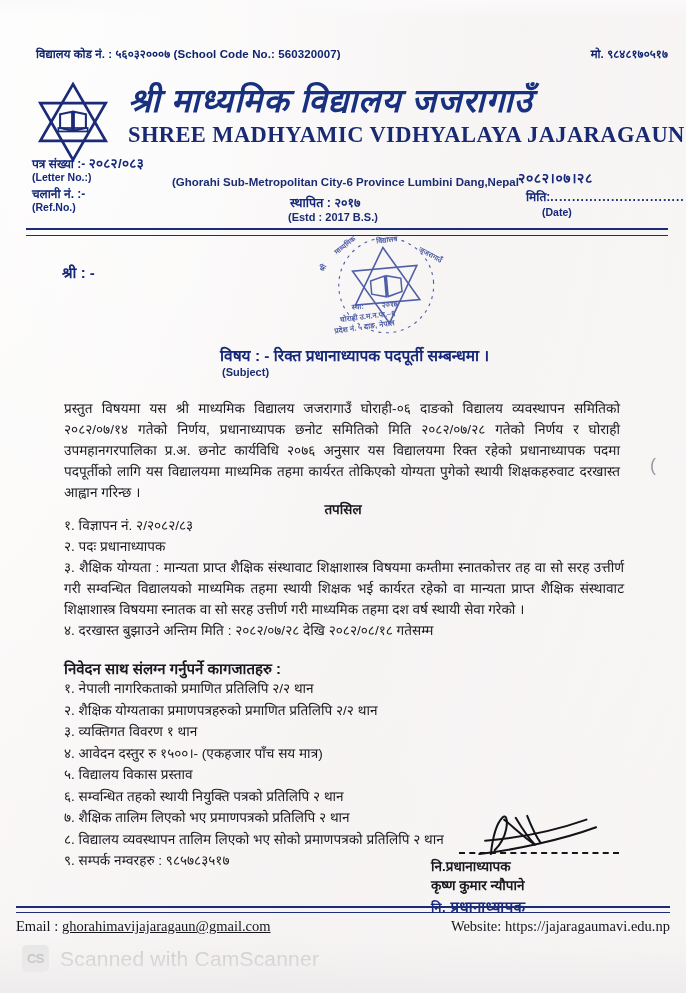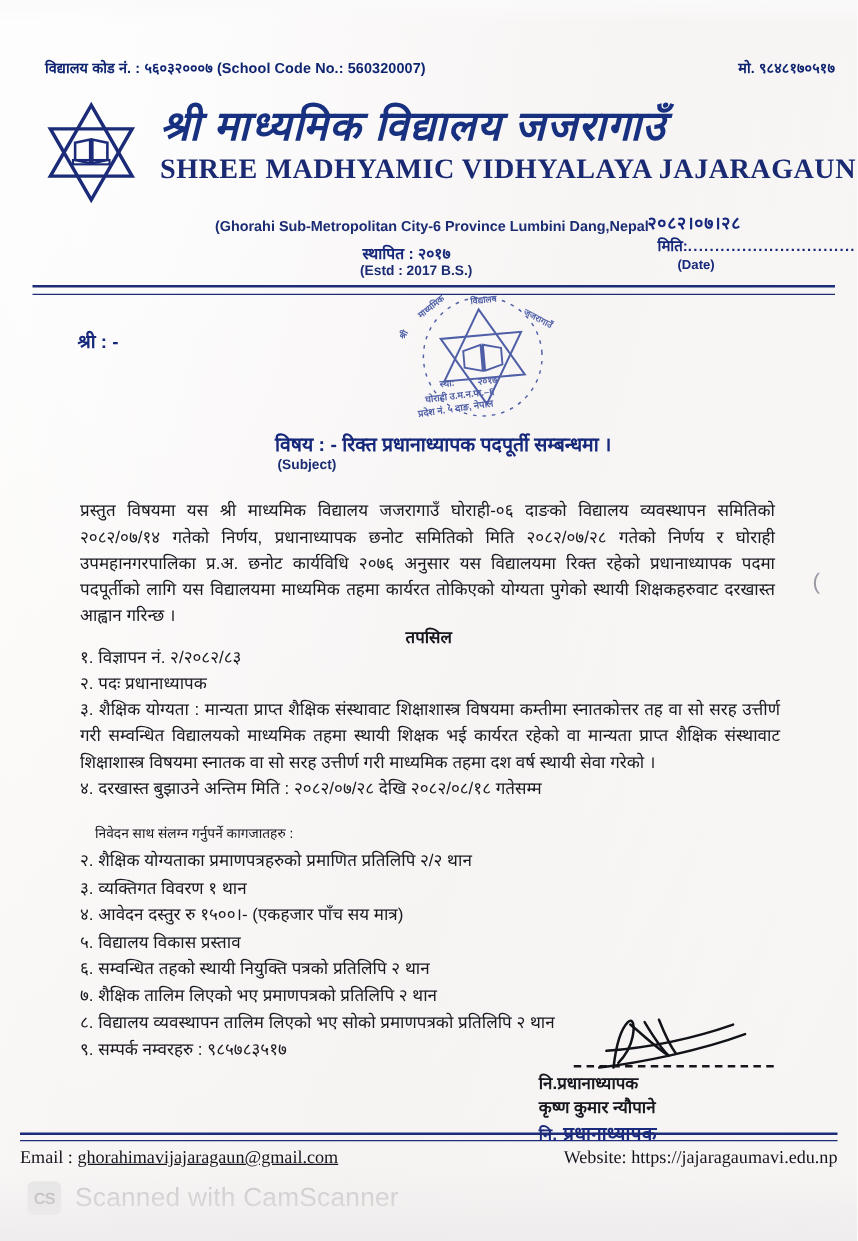--- a/index.html
+++ b/index.html
@@ -228,24 +228,23 @@
     width: 560px;
     font-size: 13.6px;
     line-height: 21px;
     color: #18181f;
   }
   .list-a .li { margin: 0 0 0 0; text-align: justify; }
 
   .attach-head {
     position: absolute;
     left: 64px; top: 658px;
-    font-size: 11px;
-    font-weight: normal;
-    color: #18181f;
-    margin-left: 12px;
+    font-size: 15px;
+    font-weight: bold;
+    color: #18181f;
   }
   .list-b {
     position: absolute;
     left: 64px; top: 678px;
     width: 520px;
     font-size: 13.6px;
     line-height: 21.5px;
     color: #18181f;
   }
   .list-b .li { white-space: nowrap; }
@@ -364,20 +363,29 @@
       </g>
     </svg>
   </div>
 
   <div class="school-name-np">श्री माध्यमिक विद्यालय जजरागाउँ</div>
   <div class="school-name-en">SHREE MADHYAMIC VIDHYALAYA JAJARAGAUN</div>
   <div class="addr-en">(Ghorahi Sub-Metropolitan City-6 Province Lumbini Dang,Nepal</div>
   <div class="estd-np">स्थापित : २०१७</div>
   <div class="estd-en">(Estd : 2017 B.S.)</div>
 
+  <div class="letterno-wrap">
+    <div class="row">
+      <span>पत्र संख्या :-</span>
+      <span class="hw hw-letter">२०८२/०८३</span>
+    </div>
+    <span class="sub">(Letter No.:)</span>
+    <div class="row">चलानी नं. :-</div>
+    <span class="sub">(Ref.No.)</span>
+  </div>
 
   <div class="dateno-wrap">
     <span class="hw hw-date">२०८२।०७।२८</span>
     <span class="mitiline">
       <span>मिति:</span><span class="dots">...............................</span>
     </span>
     <span class="sub">(Date)</span>
   </div>
 
   <div class="hr-double"></div>
@@ -426,20 +434,21 @@
   <div class="list-a">
     <div class="li">१. विज्ञापन नं. २/२०८२/८३</div>
     <div class="li">२. पदः प्रधानाध्यापक</div>
     <div class="li">३. शैक्षिक योग्यता : मान्यता प्राप्त शैक्षिक संस्थावाट शिक्षाशास्त्र विषयमा कम्तीमा स्नातकोत्तर तह वा सो सरह उत्तीर्ण गरी सम्वन्धित विद्यालयको माध्यमिक तहमा स्थायी शिक्षक भई कार्यरत रहेको वा मान्यता प्राप्त शैक्षिक संस्थावाट शिक्षाशास्त्र विषयमा स्नातक वा सो सरह उत्तीर्ण गरी माध्यमिक तहमा दश वर्ष स्थायी सेवा गरेको ।</div>
     <div class="li">४. दरखास्त बुझाउने अन्तिम मिति : २०८२/०७/२८ देखि २०८२/०८/१८ गतेसम्म</div>
   </div>
 
   <div class="attach-head">निवेदन साथ संलग्न गर्नुपर्ने कागजातहरु :</div>
 
   <div class="list-b">
+    <div class="li">१. नेपाली नागरिकताको प्रमाणित प्रतिलिपि २/२ थान</div>
     <div class="li">२. शैक्षिक योग्यताका प्रमाणपत्रहरुको प्रमाणित प्रतिलिपि २/२ थान</div>
     <div class="li">३. व्यक्तिगत विवरण १ थान</div>
     <div class="li">४. आवेदन दस्तुर रु १५००।- (एकहजार पाँच सय मात्र)</div>
     <div class="li">५. विद्यालय विकास प्रस्ताव</div>
     <div class="li">६. सम्वन्धित तहको स्थायी नियुक्ति पत्रको प्रतिलिपि २ थान</div>
     <div class="li">७. शैक्षिक तालिम लिएको भए प्रमाणपत्रको प्रतिलिपि २ थान</div>
     <div class="li">८. विद्यालय व्यवस्थापन तालिम लिएको भए सोको प्रमाणपत्रको प्रतिलिपि २ थान</div>
     <div class="li">९. सम्पर्क नम्वरहरु : ९८५७८३५१७</div>
   </div>
 

